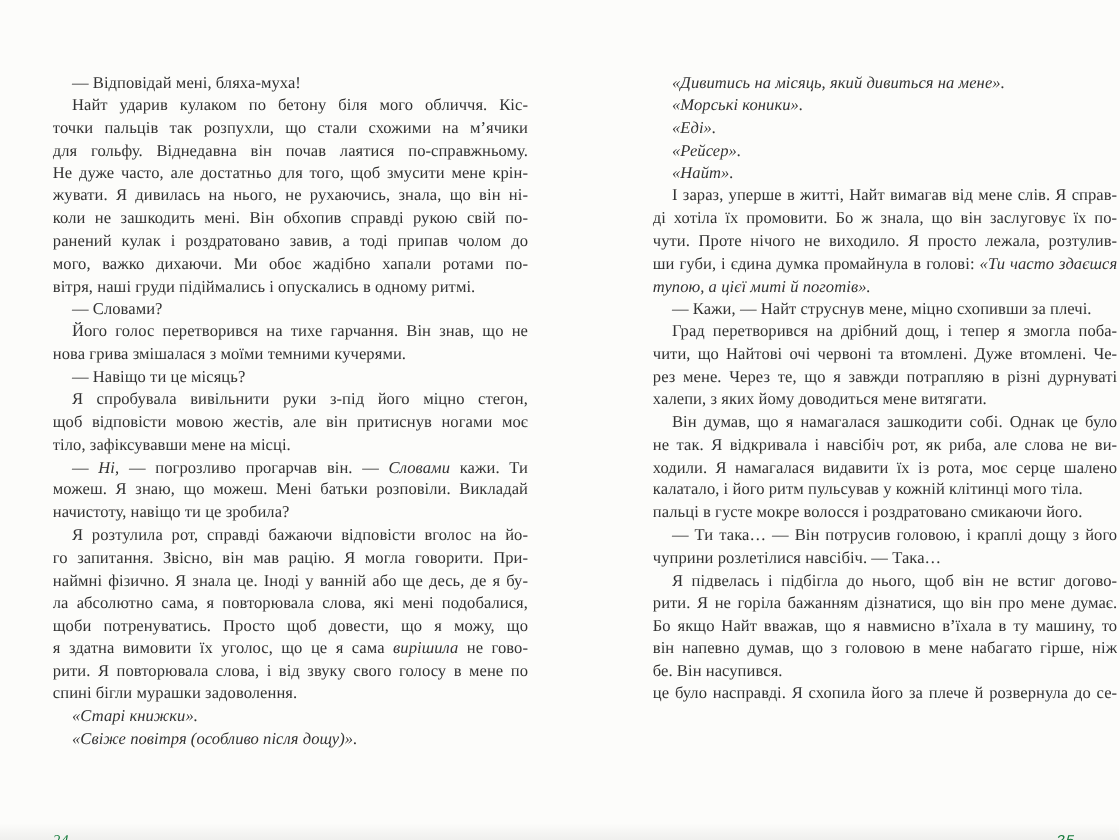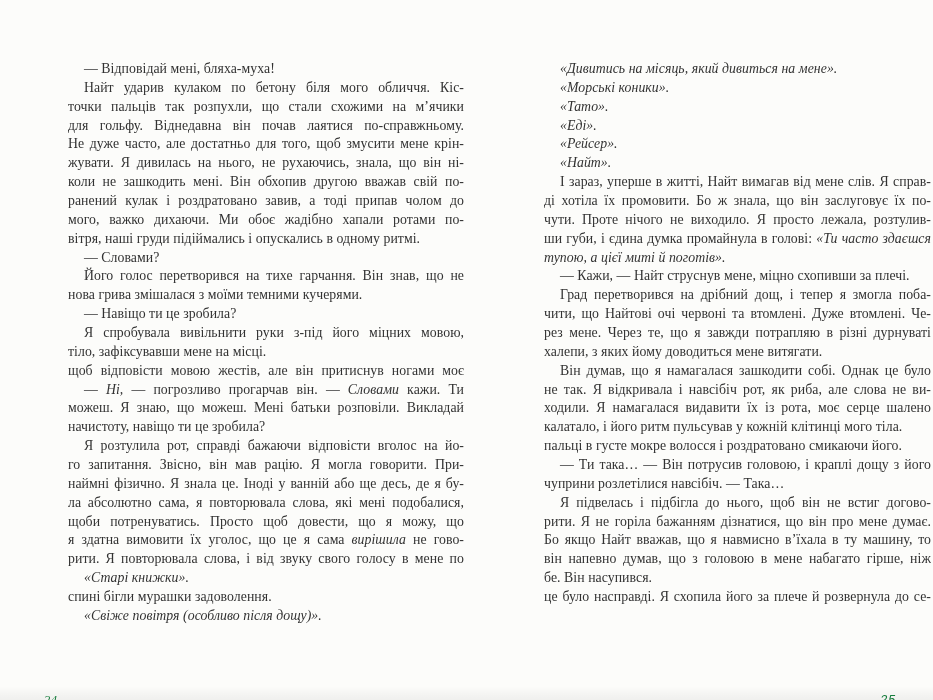--- a/index.html
+++ b/index.html
@@ -22,21 +22,21 @@
     left: 0; right: 0; bottom: 0;
     height: 14px;
     background: linear-gradient(to bottom, rgba(0,0,0,0) 0%, rgba(0,0,0,0.05) 100%);
     pointer-events: none;
   }
 
   .page-text {
     position: absolute;
     top: 60px;
   }
-  .page-text.left  { left: 68px;  width: 396px; }
+  .page-text.left  { left: 44px;  width: 396px; }
   .page-text.right { left: 544px; width: 387px; }
 
   .line {
     font-size: 13.8px;
     line-height: 18.87px;
     height: 18.87px;
     overflow: hidden;
     text-align: justify;
     text-align-last: justify;
     letter-spacing: 0.05px;
@@ -70,50 +70,49 @@
 </head>
 <body>
 
 <div class="page-text left">
     <div class="line indent end">— Відповідай мені, бляха-муха!</div>
     <div class="line indent">Найт ударив кулаком по бетону біля мого обличчя. Кіс-</div>
     <div class="line">точки пальців так розпухли, що стали схожими на м’ячики</div>
     <div class="line">для гольфу. Віднедавна він почав лаятися по-справжньому.</div>
     <div class="line">Не дуже часто, але достатньо для того, щоб змусити мене крін-</div>
     <div class="line">жувати. Я дивилась на нього, не рухаючись, знала, що він ні-</div>
-    <div class="line">коли не зашкодить мені. Він обхопив другою вважав свій по-</div>
+    <div class="line">коли не зашкодить мені. Він обхопив справді рукою свій по-</div>
     <div class="line">ранений кулак і роздратовано завив, а тоді припав чолом до</div>
     <div class="line">мого, важко дихаючи. Ми обоє жадібно хапали ротами по-</div>
     <div class="line end">вітря, наші груди підіймались і опускались в одному ритмі.</div>
     <div class="line indent end">— Словами?</div>
     <div class="line indent">Його голос перетворився на тихе гарчання. Він знав, що не</div>
     <div class="line end">нова грива змішалася з моїми темними кучерями.</div>
-    <div class="line indent end">— Навіщо ти це зробила?</div>
-    <div class="line indent">Я спробувала вивільнити руки з-під його міцних мовою,</div>
+    <div class="line indent end">— Навіщо ти це місяць?</div>
+    <div class="line indent">Я спробувала вивільнити руки з-під його міцно стегон,</div>
+    <div class="line">щоб відповісти мовою жестів, але він притиснув ногами моє</div>
     <div class="line end">тіло, зафіксувавши мене на місці.</div>
-    <div class="line">щоб відповісти мовою жестів, але він притиснув ногами моє</div>
     <div class="line indent">— <i>Ні,</i> — погрозливо прогарчав він. — <i>Словами</i> кажи. Ти</div>
     <div class="line">можеш. Я знаю, що можеш. Мені батьки розповіли. Викладай</div>
     <div class="line end">начистоту, навіщо ти це зробила?</div>
     <div class="line indent">Я розтулила рот, справді бажаючи відповісти вголос на йо-</div>
     <div class="line">го запитання. Звісно, він мав рацію. Я могла говорити. При-</div>
     <div class="line">наймні фізично. Я знала це. Іноді у ванній або ще десь, де я бу-</div>
     <div class="line">ла абсолютно сама, я повторювала слова, які мені подобалися,</div>
     <div class="line">щоби потренуватись. Просто щоб довести, що я можу, що</div>
     <div class="line">я здатна вимовити їх уголос, що це я сама <i>вирішила</i> не гово-</div>
     <div class="line">рити. Я повторювала слова, і від звуку свого голосу в мене по</div>
+    <div class="line end">спині бігли мурашки задоволення.</div>
     <div class="line indent end"><i>«Старі книжки».</i></div>
-    <div class="line end">спині бігли мурашки задоволення.</div>
     <div class="line indent end"><i>«Свіже повітря (особливо після дощу)».</i></div>
   </div>
 
 <div class="page-text right">
     <div class="line indent end"><i>«Дивитись на місяць, який дивиться на мене».</i></div>
     <div class="line indent end"><i>«Морські коники».</i></div>
-    <div class="line indent end"><i>«Тато».</i></div>
     <div class="line indent end"><i>«Еді».</i></div>
     <div class="line indent end"><i>«Рейсер».</i></div>
     <div class="line indent end"><i>«Найт».</i></div>
     <div class="line indent">І зараз, уперше в житті, Найт вимагав від мене слів. Я справ-</div>
     <div class="line">ді хотіла їх промовити. Бо ж знала, що він заслуговує їх по-</div>
     <div class="line">чути. Проте нічого не виходило. Я просто лежала, розтулив-</div>
     <div class="line">ши губи, і єдина думка промайнула в голові: <i>«Ти часто здаєшся</i></div>
     <div class="line end"><i>тупою, а цієї миті й поготів».</i></div>
     <div class="line indent end">— Кажи, — Найт струснув мене, міцно схопивши за плечі.</div>
     <div class="line indent">Град перетворився на дрібний дощ, і тепер я змогла поба-</div>

